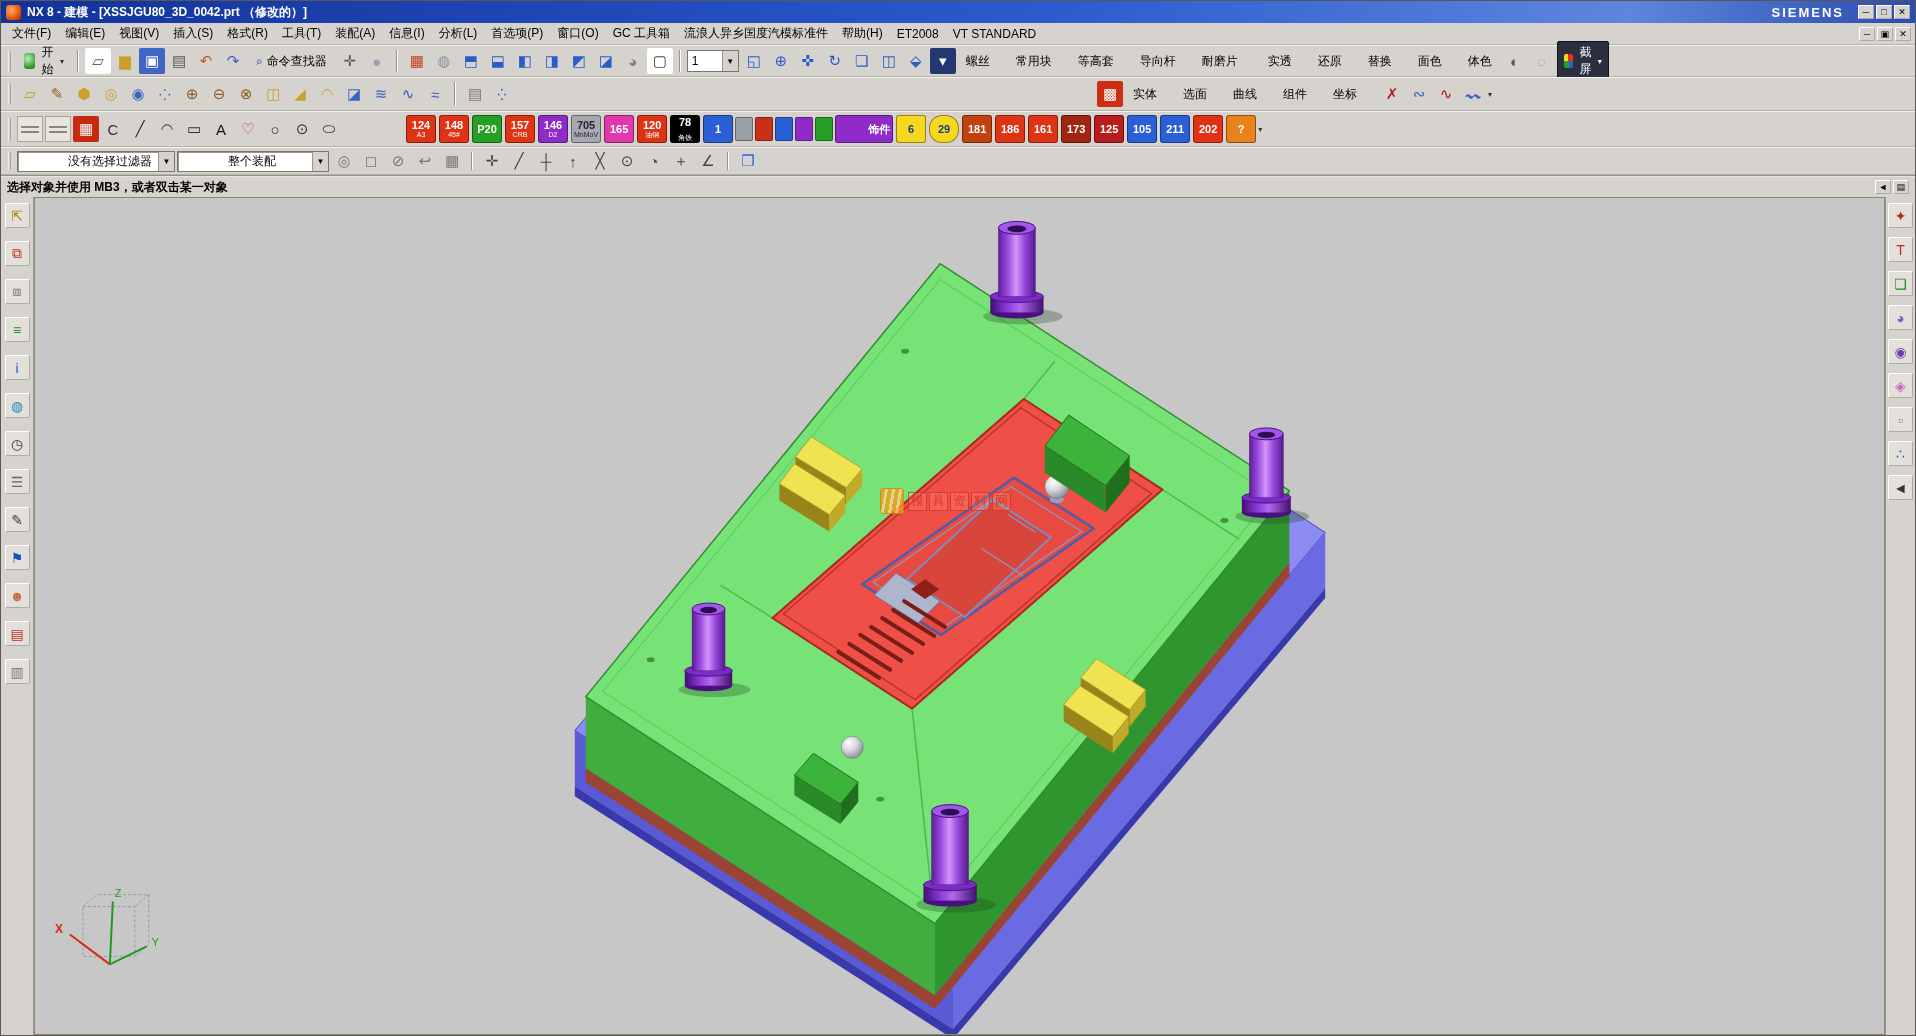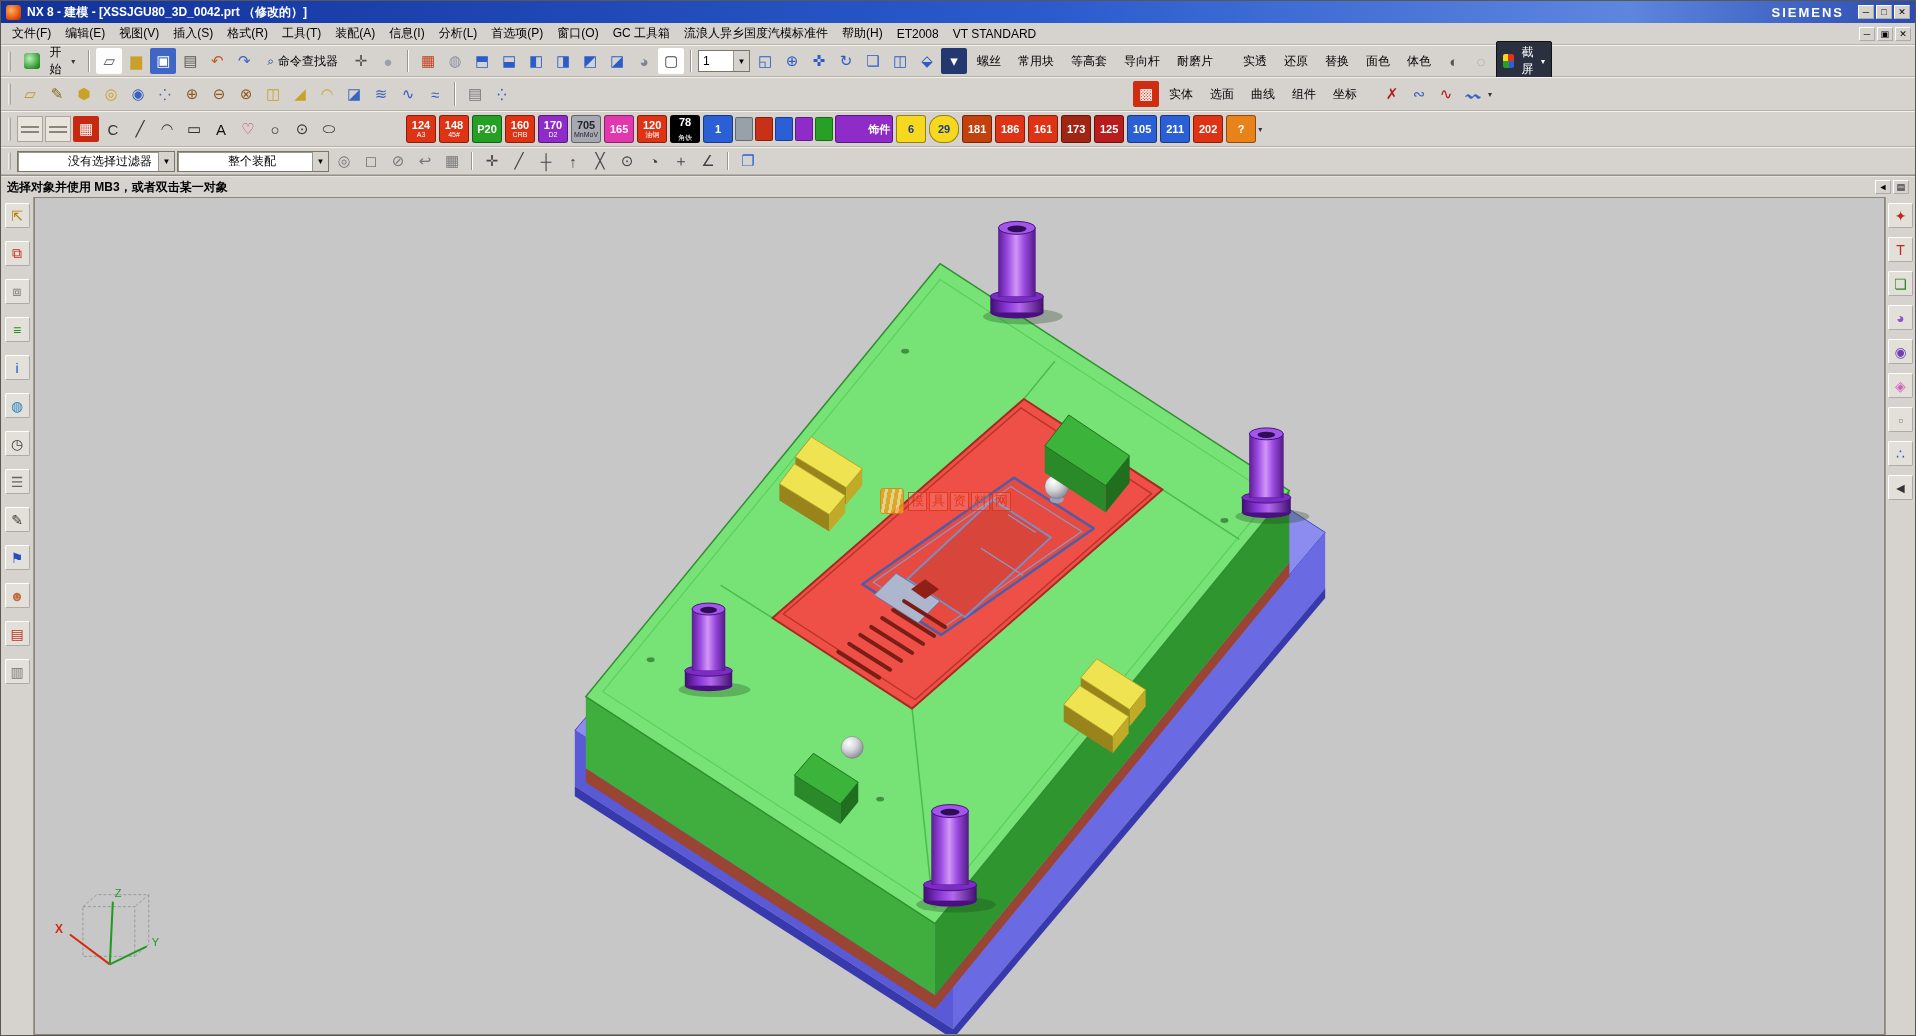--- a/index.html
+++ b/index.html
@@ -33,21 +33,21 @@
   .row1 { height:32px; flex:0 0 32px; }
   .row2 { height:34px; flex:0 0 34px; }
   .row3 { height:36px; flex:0 0 36px; }
   .row4 { height:28px; flex:0 0 28px; }
   .grip { width:3px; height:70%; background:linear-gradient(90deg,#fff,#9a968c); border-radius:2px; margin:0 4px; flex:0 0 3px; }
   .sep { width:1px; height:72%; background:#9a968c; border-right:1px solid #fff; margin:0 4px; flex:0 0 2px; }
   .icons { display:flex; align-items:center; gap:1px; }
   .ticon { width:26px; height:26px; display:flex; align-items:center; justify-content:center;
     font-size:15px; background:transparent; border:1px solid transparent; border-radius:2px; }
   .ticon .g { pointer-events:none; }
-  .txtbtns { display:flex; align-items:center; gap:1px; }
+  .txtbtns { display:flex; align-items:center; gap:10px; }
   .txtbtn { font-size:12px; padding:3px 7px; background:transparent; border:1px solid transparent; color:#000; white-space:nowrap; }
   .with-ico { display:flex; align-items:center; gap:4px; }
   .start-btn { display:flex; align-items:center; gap:4px; font-size:12px; padding:2px 6px;
     background:transparent; border:1px solid transparent; }
   .start-ico { width:16px; height:16px; border-radius:3px;
     background:radial-gradient(circle at 35% 35%, #baf0ba, #2f9a2f 70%, #1d6e1d); }
   .caret { font-size:8px; color:#333; }
   .zoombox { display:flex; align-items:center; height:22px; background:#fff; border:1px solid #7a7668;
     box-shadow:inset 1px 1px 0 #9a968c; }
   .zoombox input { width:34px; height:100%; border:none; font-size:12px; padding-left:4px; outline:none; }
@@ -420,25 +420,25 @@
           <span class="badge-sub">A3</span>
       </button>
         <button class="badge" style="background: rgb(222, 51, 21);">
         <span class="badge-num">148</span>
           <span class="badge-sub">45#</span>
       </button>
         <button class="badge" style="background: rgb(37, 160, 37);">
         <span class="badge-num">P20</span>
       </button>
         <button class="badge" style="background: rgb(222, 51, 21);">
-        <span class="badge-num">160</span>
+        <span class="badge-num">157</span>
           <span class="badge-sub">CRB</span>
       </button>
         <button class="badge" style="background: rgb(143, 43, 200);">
-        <span class="badge-num">170</span>
+        <span class="badge-num">146</span>
           <span class="badge-sub">D2</span>
       </button>
         <button class="badge" style="background: rgb(168, 168, 176); color: rgb(34, 34, 51);">
         <span class="badge-num">705</span>
           <span class="badge-sub">MnMoV</span>
       </button>
         <button class="badge" style="background: rgb(226, 56, 174);">
         <span class="badge-num">165</span>
       </button>
         <button class="badge" style="background: rgb(222, 51, 21);">

